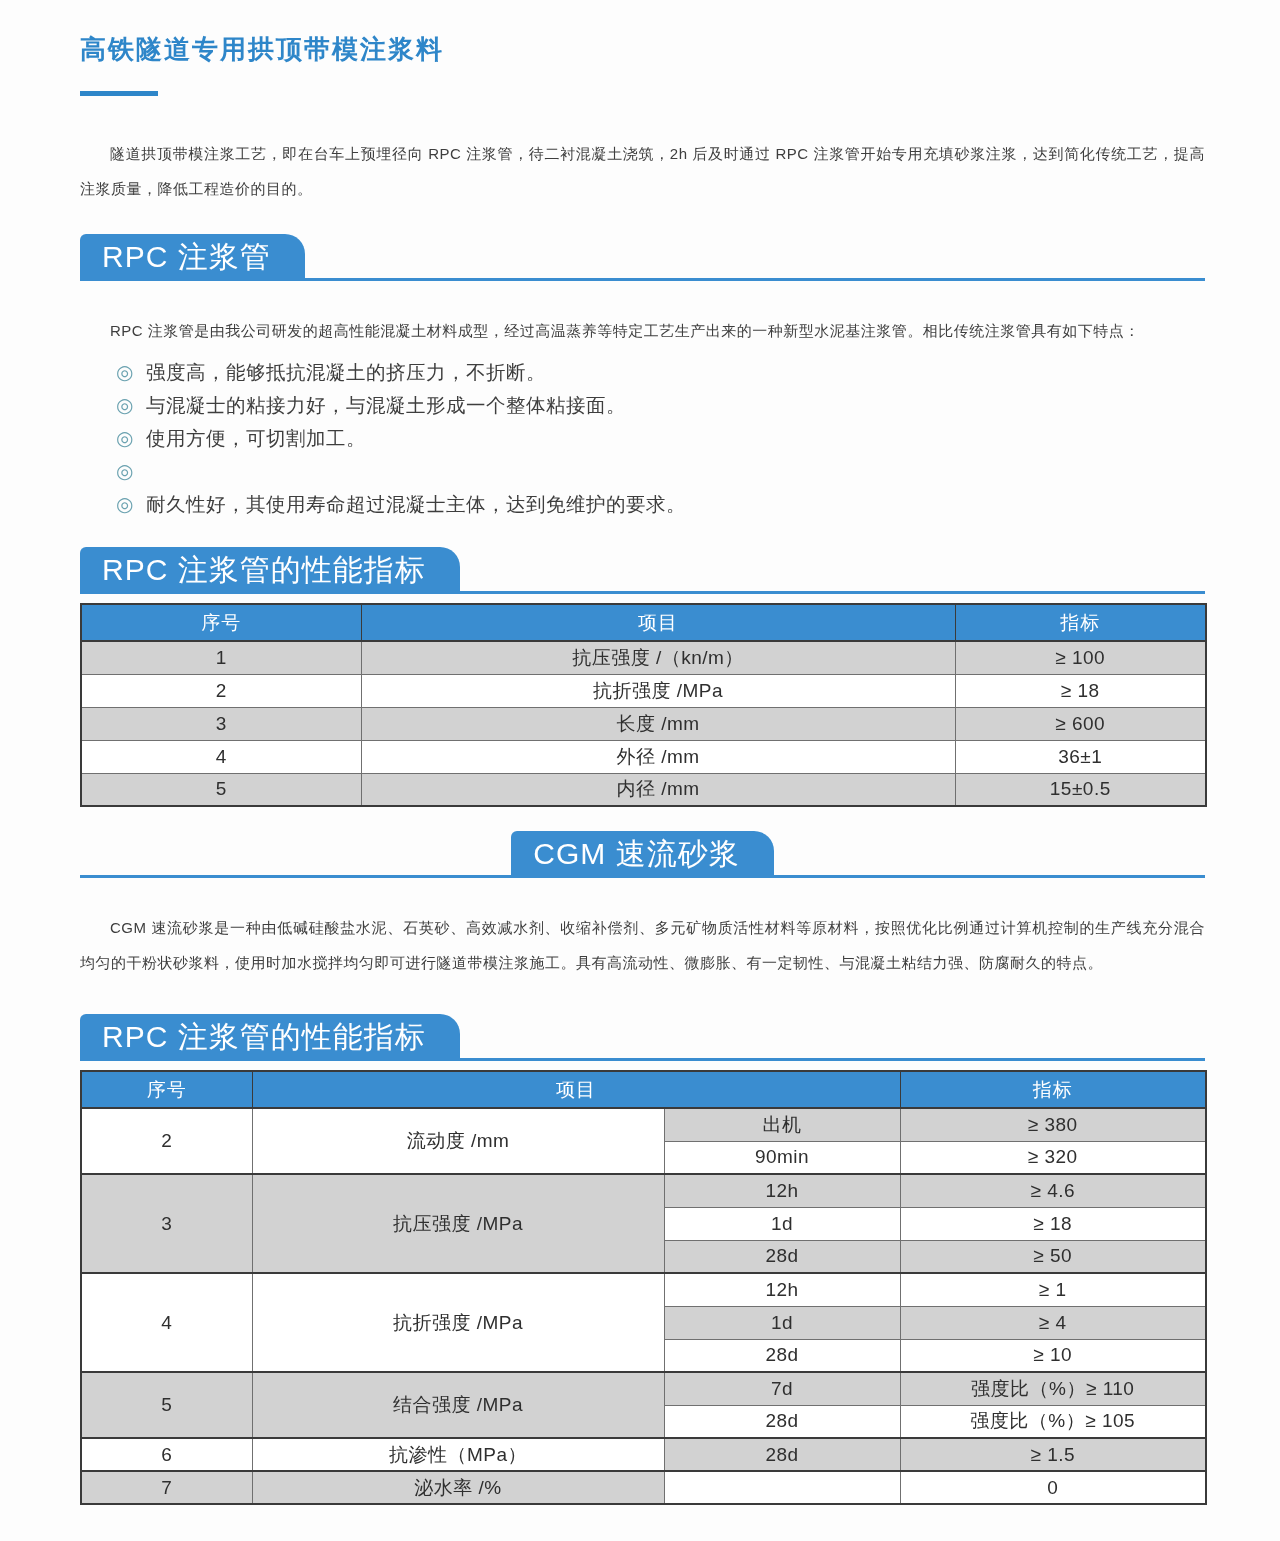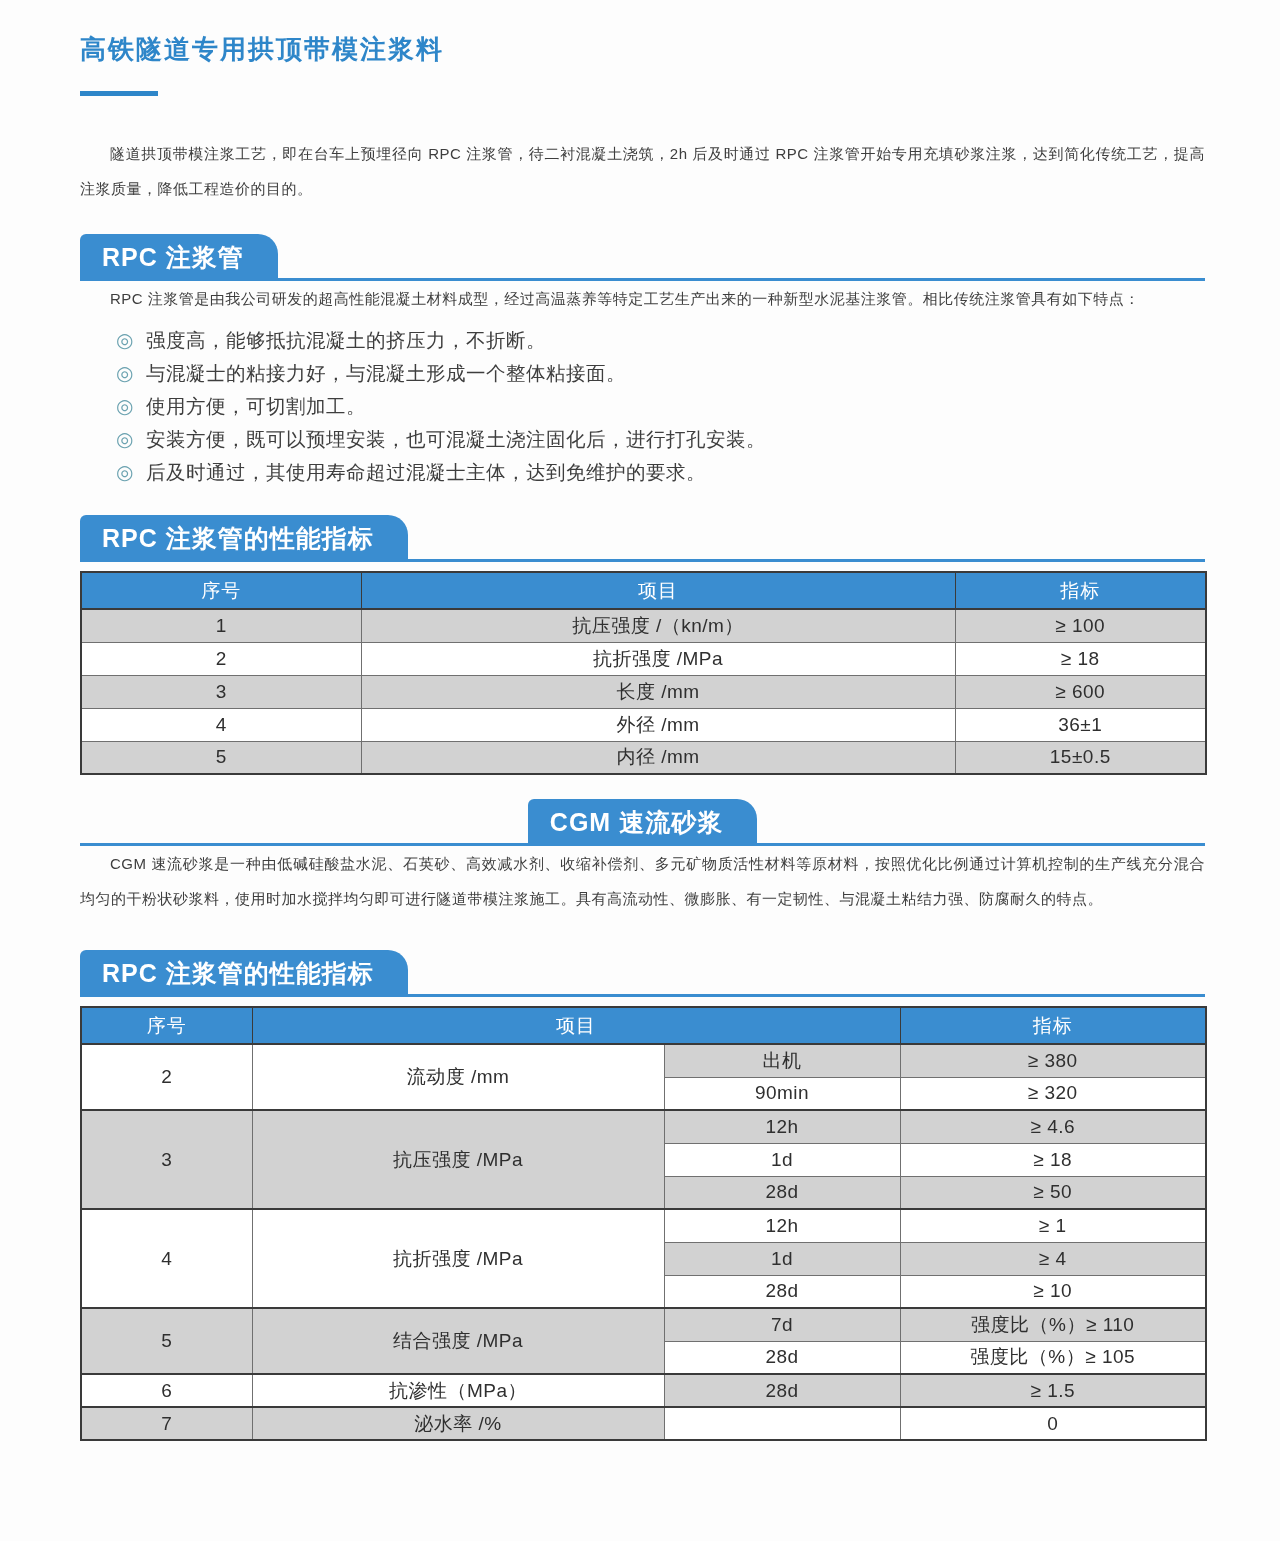--- a/index.html
+++ b/index.html
@@ -27,26 +27,26 @@
   .title-underline{width:78px;height:5px;background:var(--blue-deep);margin-top:24px;}
   .para{
     font-size:15px;line-height:35px;color:var(--text);
     text-align:justify;letter-spacing:0.5px;
   }
   .indent{text-indent:2em;}
   .intro{margin-top:40px;}
   .banner{border-bottom:3px solid var(--blue);line-height:0;}
   .banner-tab{
     display:inline-block;background:var(--blue);color:#ffffff;
-    font-size:25px;font-weight:bold;line-height:30px;
+    font-size:30px;font-weight:normal;line-height:30px;
     padding:8px 34px 6px 22px;border-radius:6px 20px 0 0;
     letter-spacing:1px;
   }
   .banner-rpc{margin-top:28px;}
-  .after-banner{margin-top:0;}
+  .after-banner{margin-top:32px;}
   .bullets{list-style:none;margin-top:8px;}
   .bullets li{
     display:flex;align-items:flex-start;
     font-size:19.5px;line-height:33px;color:var(--text);
     padding-left:36px;letter-spacing:0.5px;
   }
   .bullets .marker{color:var(--bullet);margin-right:12px;font-size:20px;}
   .banner-perf1{margin-top:26px;}
   .banner-cgm{margin-top:24px;text-align:center;}
   .banner-perf2{margin-top:34px;}
@@ -93,25 +93,24 @@
       <li>
         <span class="marker">◎</span>
         <span>与混凝士的粘接力好，与混凝土形成一个整体粘接面。</span>
       </li>
       <li>
         <span class="marker">◎</span>
         <span>使用方便，可切割加工。</span>
       </li>
       <li>
         <span class="marker">◎</span>
-        <span>安装方便，既可以预埋安装，也可混凝土浇注固化后，进行打孔安装。</span>
-      </li>
-      <li>
-        <span class="marker">◎</span>
-        <span>后及时通过，其使用寿命超过混凝士主体，达到免维护的要求。</span>
+      </li>
+      <li>
+        <span class="marker">◎</span>
+        <span>耐久性好，其使用寿命超过混凝士主体，达到免维护的要求。</span>
       </li>
     </ul>
 
   <div class="banner banner-perf1">
     <span class="banner-tab">RPC 注浆管的性能指标</span>
   </div>
   <table class="perf-table" id="table1">
     <colgroup>
         <col class="t1-c1">
         <col class="t1-c2">

